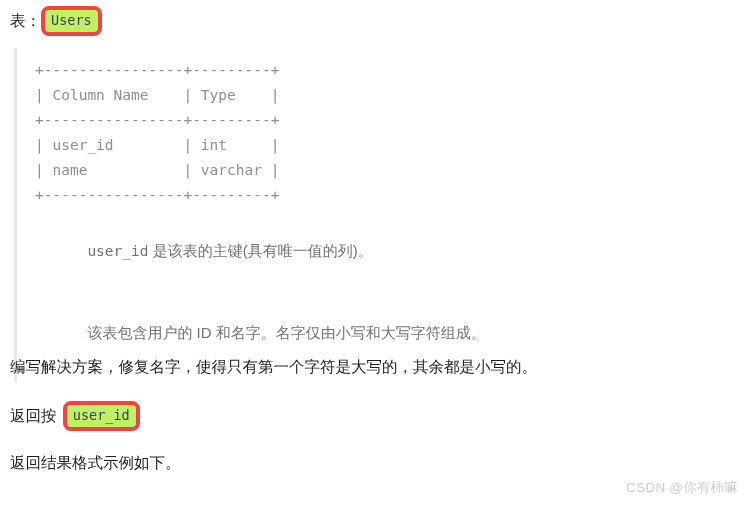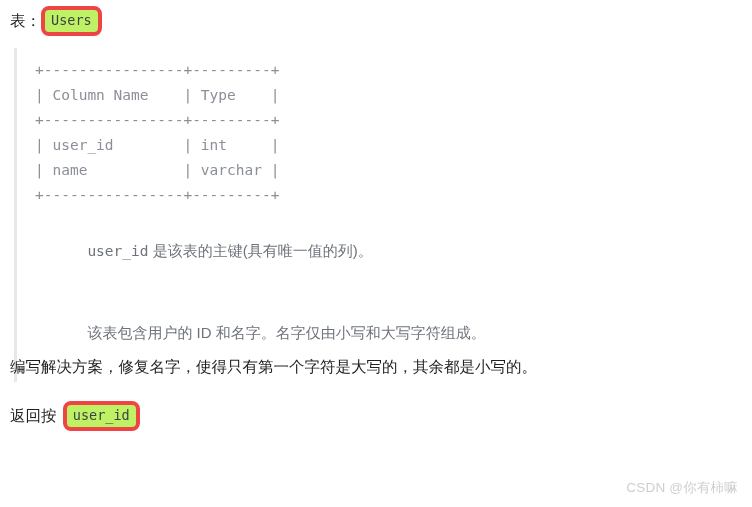--- a/index.html
+++ b/index.html
@@ -148,16 +148,17 @@
 
   </div>
 
   <div class="para p1">编写解决方案，修复名字，使得只有第一个字符是大写的，其余都是小写的。</div>
 
   <div class="para p2">
     <span class="seg">返回按 </span>
     <span class="code-badge">user_id</span>
   </div>
 
+  <div class="para p3">返回结果格式示例如下。</div>
 
   <div class="watermark">CSDN @你有柿嘛</div>
 
 </div>
 
 </body></html>

